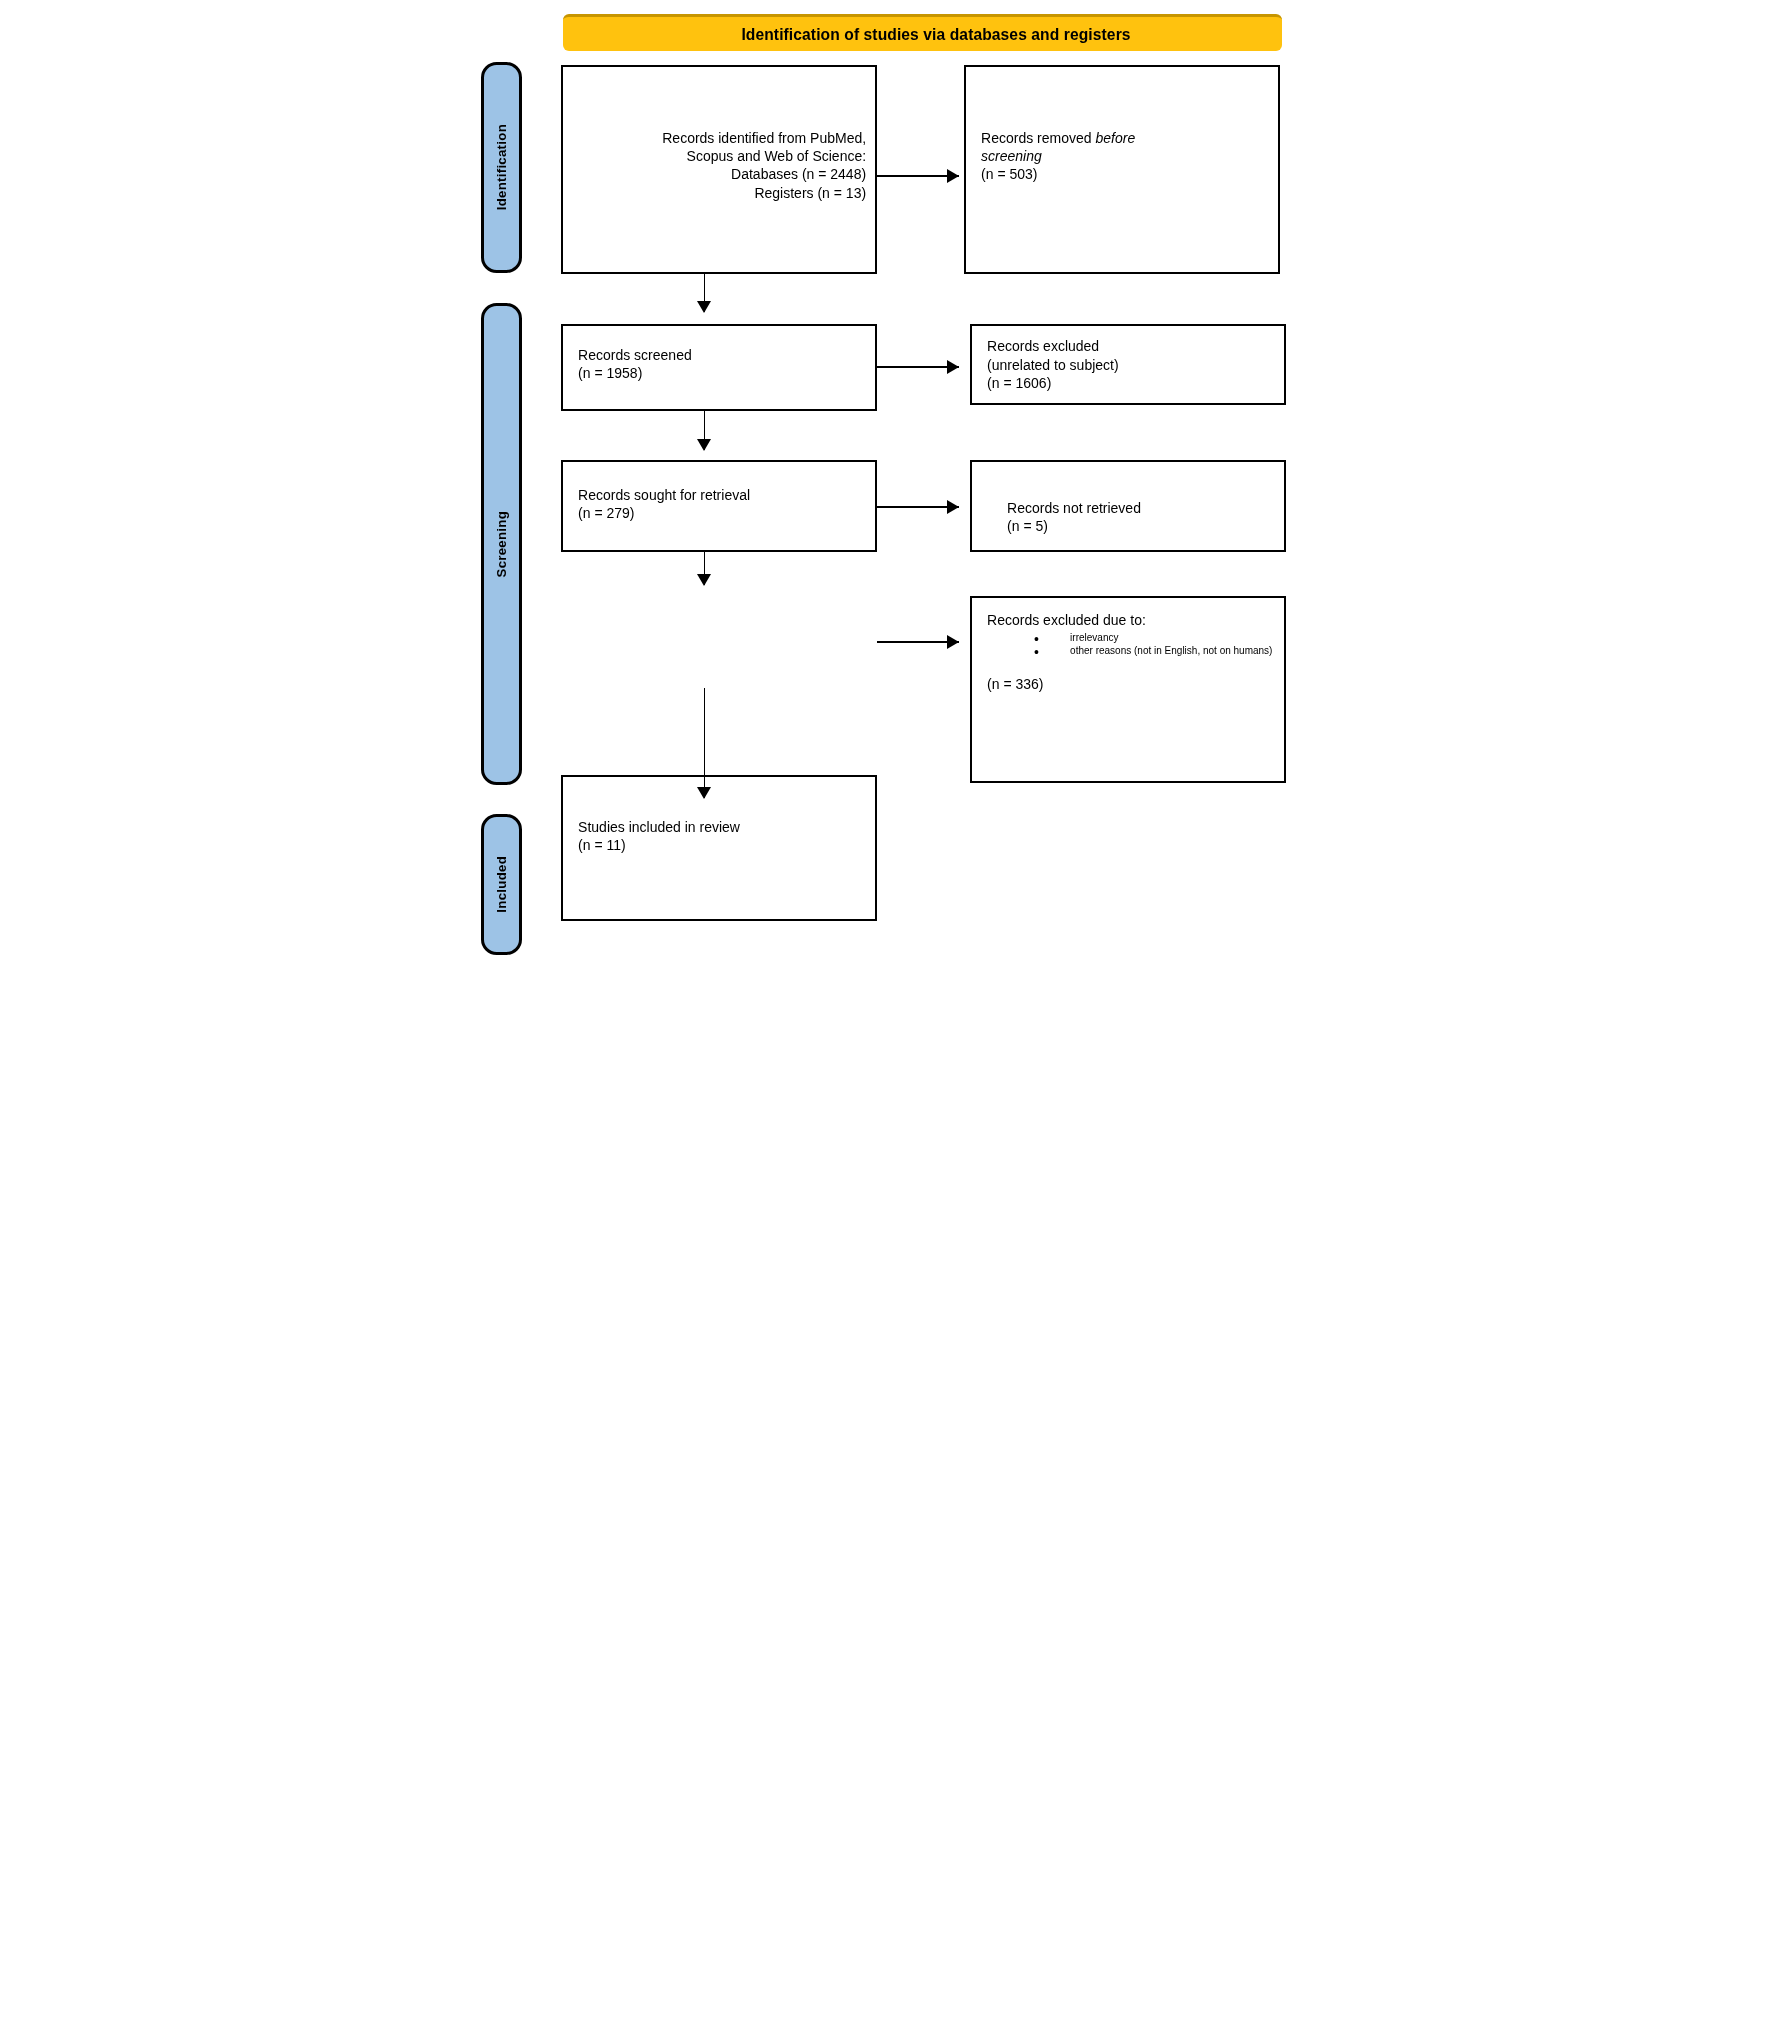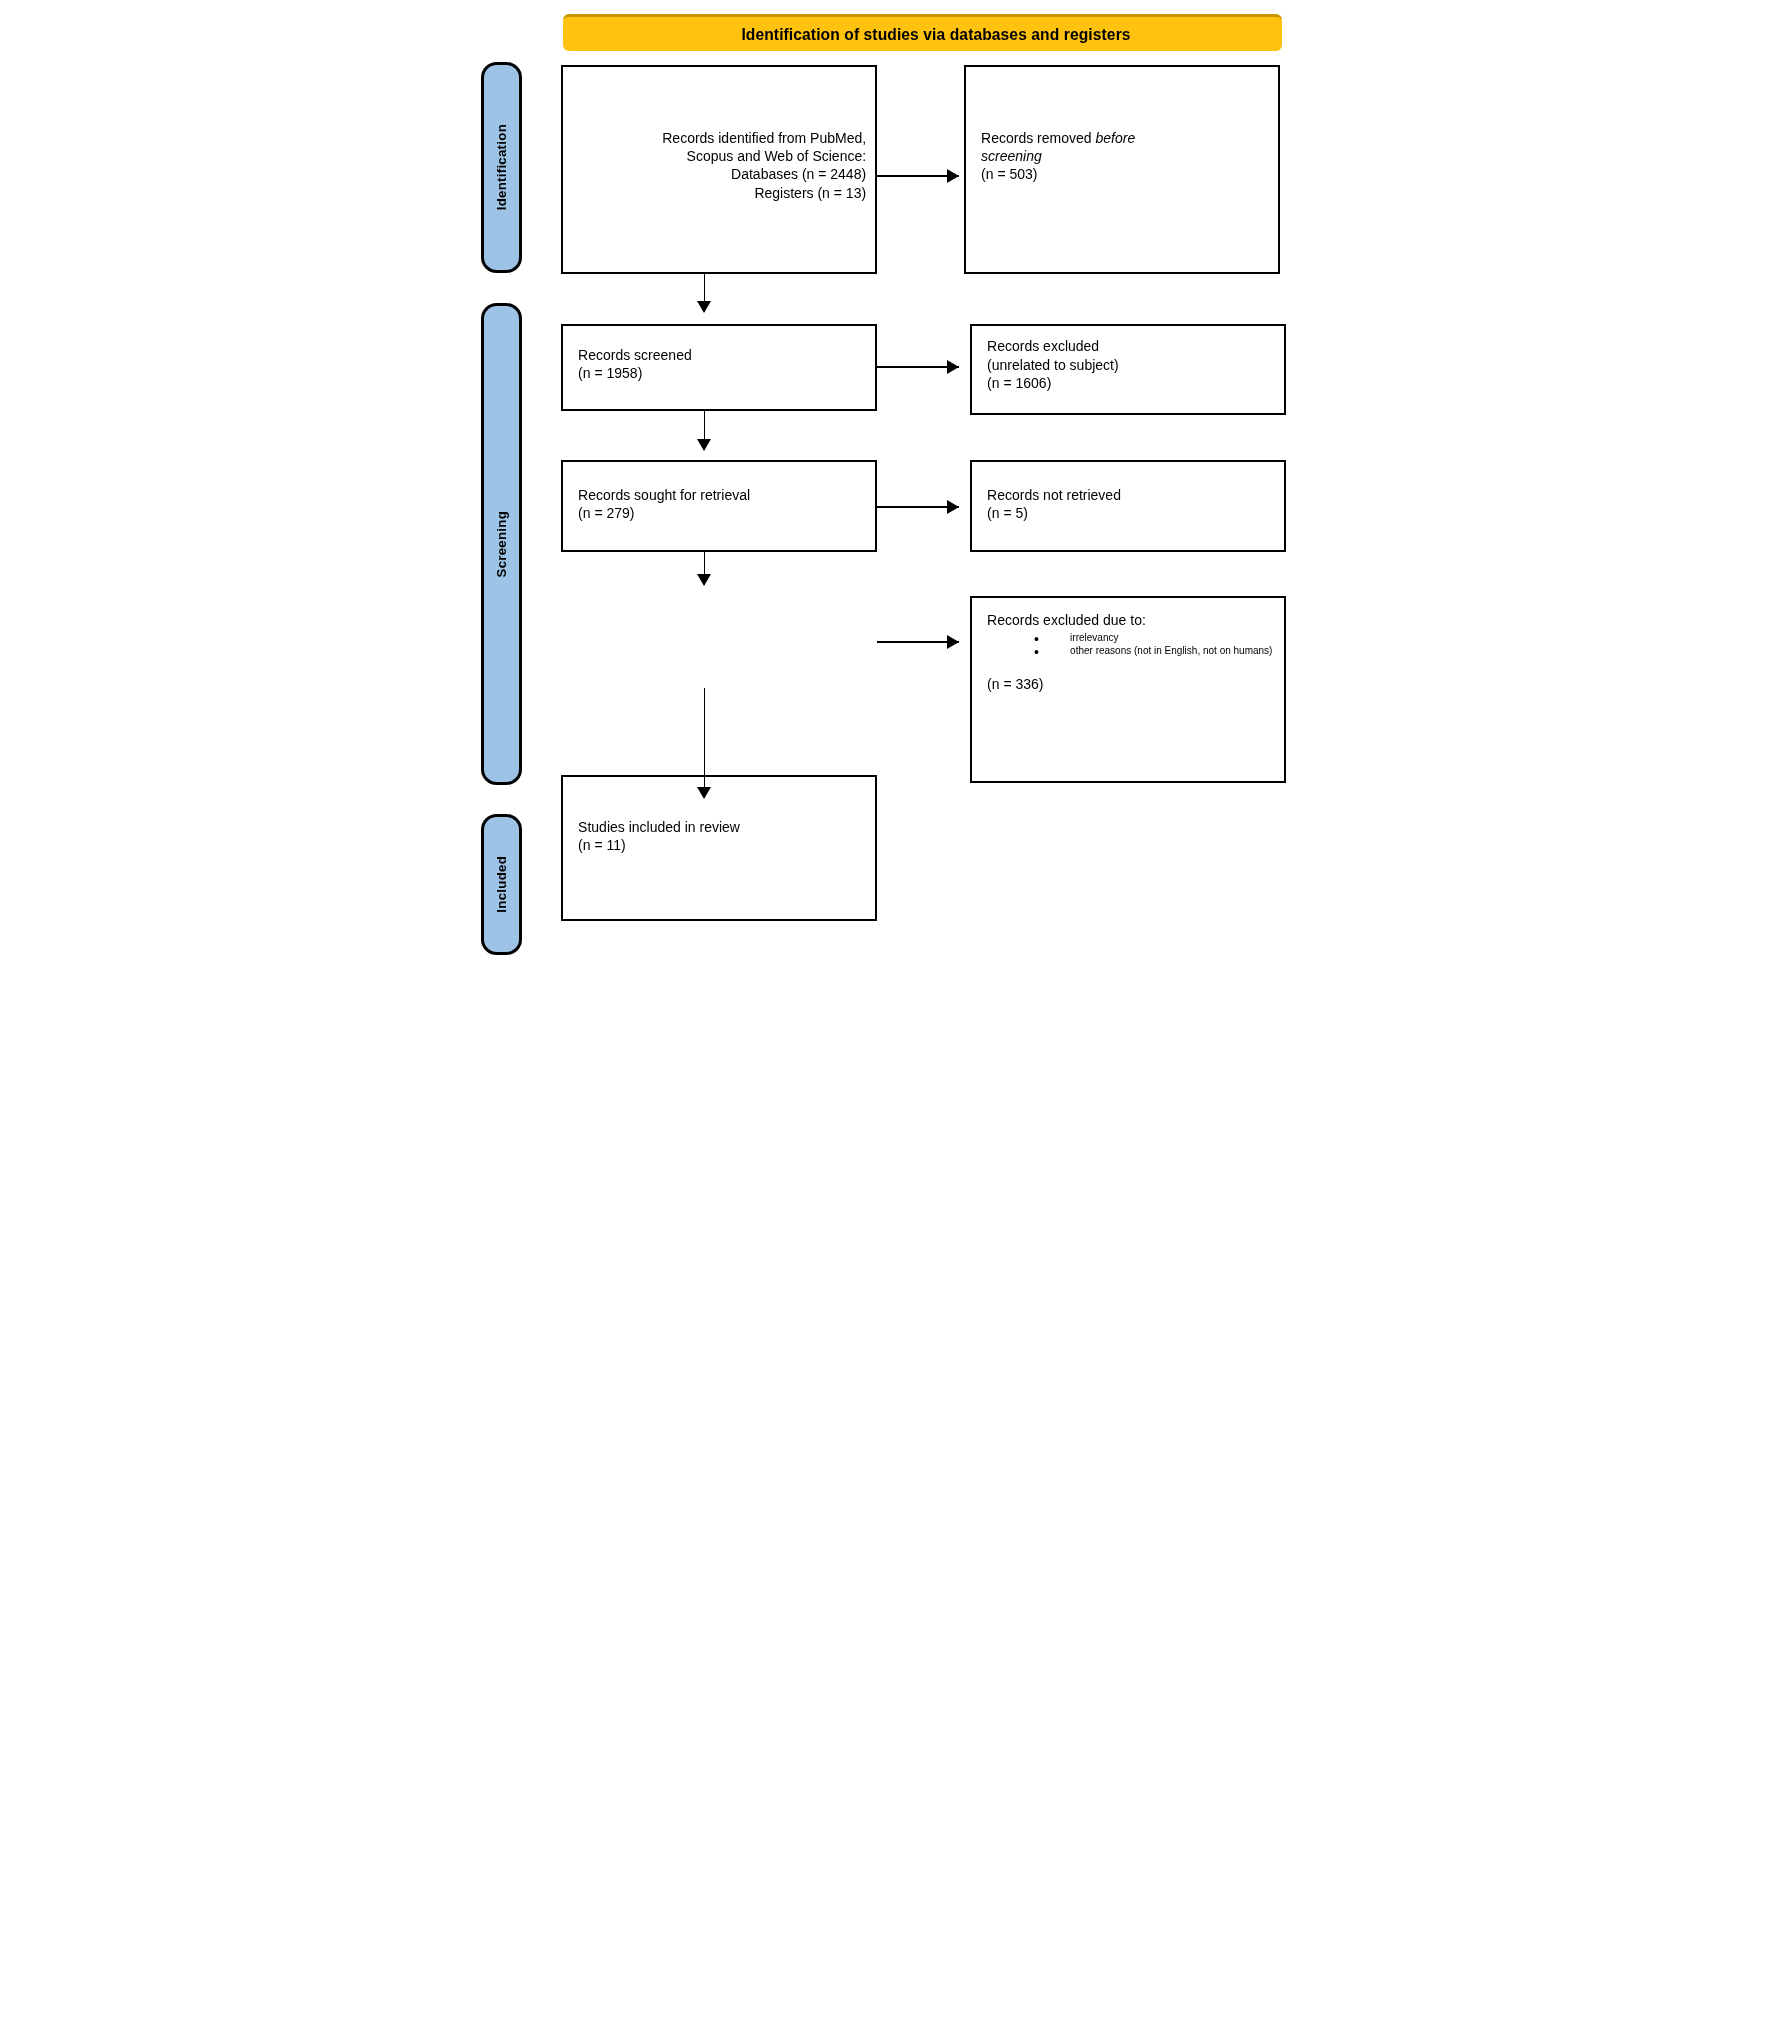--- a/index.html
+++ b/index.html
@@ -92,33 +92,33 @@
 
   
   #box-identified { left: 89px; top: 65px;  width: 316px; height: 209px; }
   #box-screened   { left: 89px; top: 324px;  width: 316px; height: 87px; }
   #box-sought     { left: 89px; top: 460px;  width: 316px; height: 92px; }
   #box-assessed   { left: 89px; top: 596px;  width: 316px; height: 92px; }
   #box-included   { left: 89px; top: 775px; width: 316px; height: 146px; }
 
   
   #box-removed    { left: 492px; top: 65px;  width: 316px; height: 209px; }
-  #box-excluded   { left: 498px; top: 324px;  width: 316px; height: 91px; }
+  #box-excluded   { left: 498px; top: 324px;  width: 316px; height: 81px; }
   #box-notretr    { left: 498px; top: 460px;  width: 316px; height: 92px; }
   #box-excluded2  { left: 498px; top: 596px;  width: 316px; height: 187px; }
 
   
   #box-identified .box-inner { top: 62px; text-align: right; }
   #box-screened   .box-inner { top: 20px; }
   #box-sought     .box-inner { top: 24px; }
   #box-assessed   .box-inner { top: 24px; }
   #box-included   .box-inner { top: 41px; }
   #box-removed    .box-inner { top: 62px; }
   #box-excluded   .box-inner { top: 11.4px; }
-  #box-notretr    .box-inner { top: 24px; }
+  #box-notretr    .box-inner { top: 37px; margin-left: 20px; }
   #box-excluded2  .box-inner { top: 13.2px; }
 
   
   .bullets {
     list-style: none;
     margin: 1.2px 0 0 0;
     padding: 0;
   }
   .bullets li {
     position: relative;

